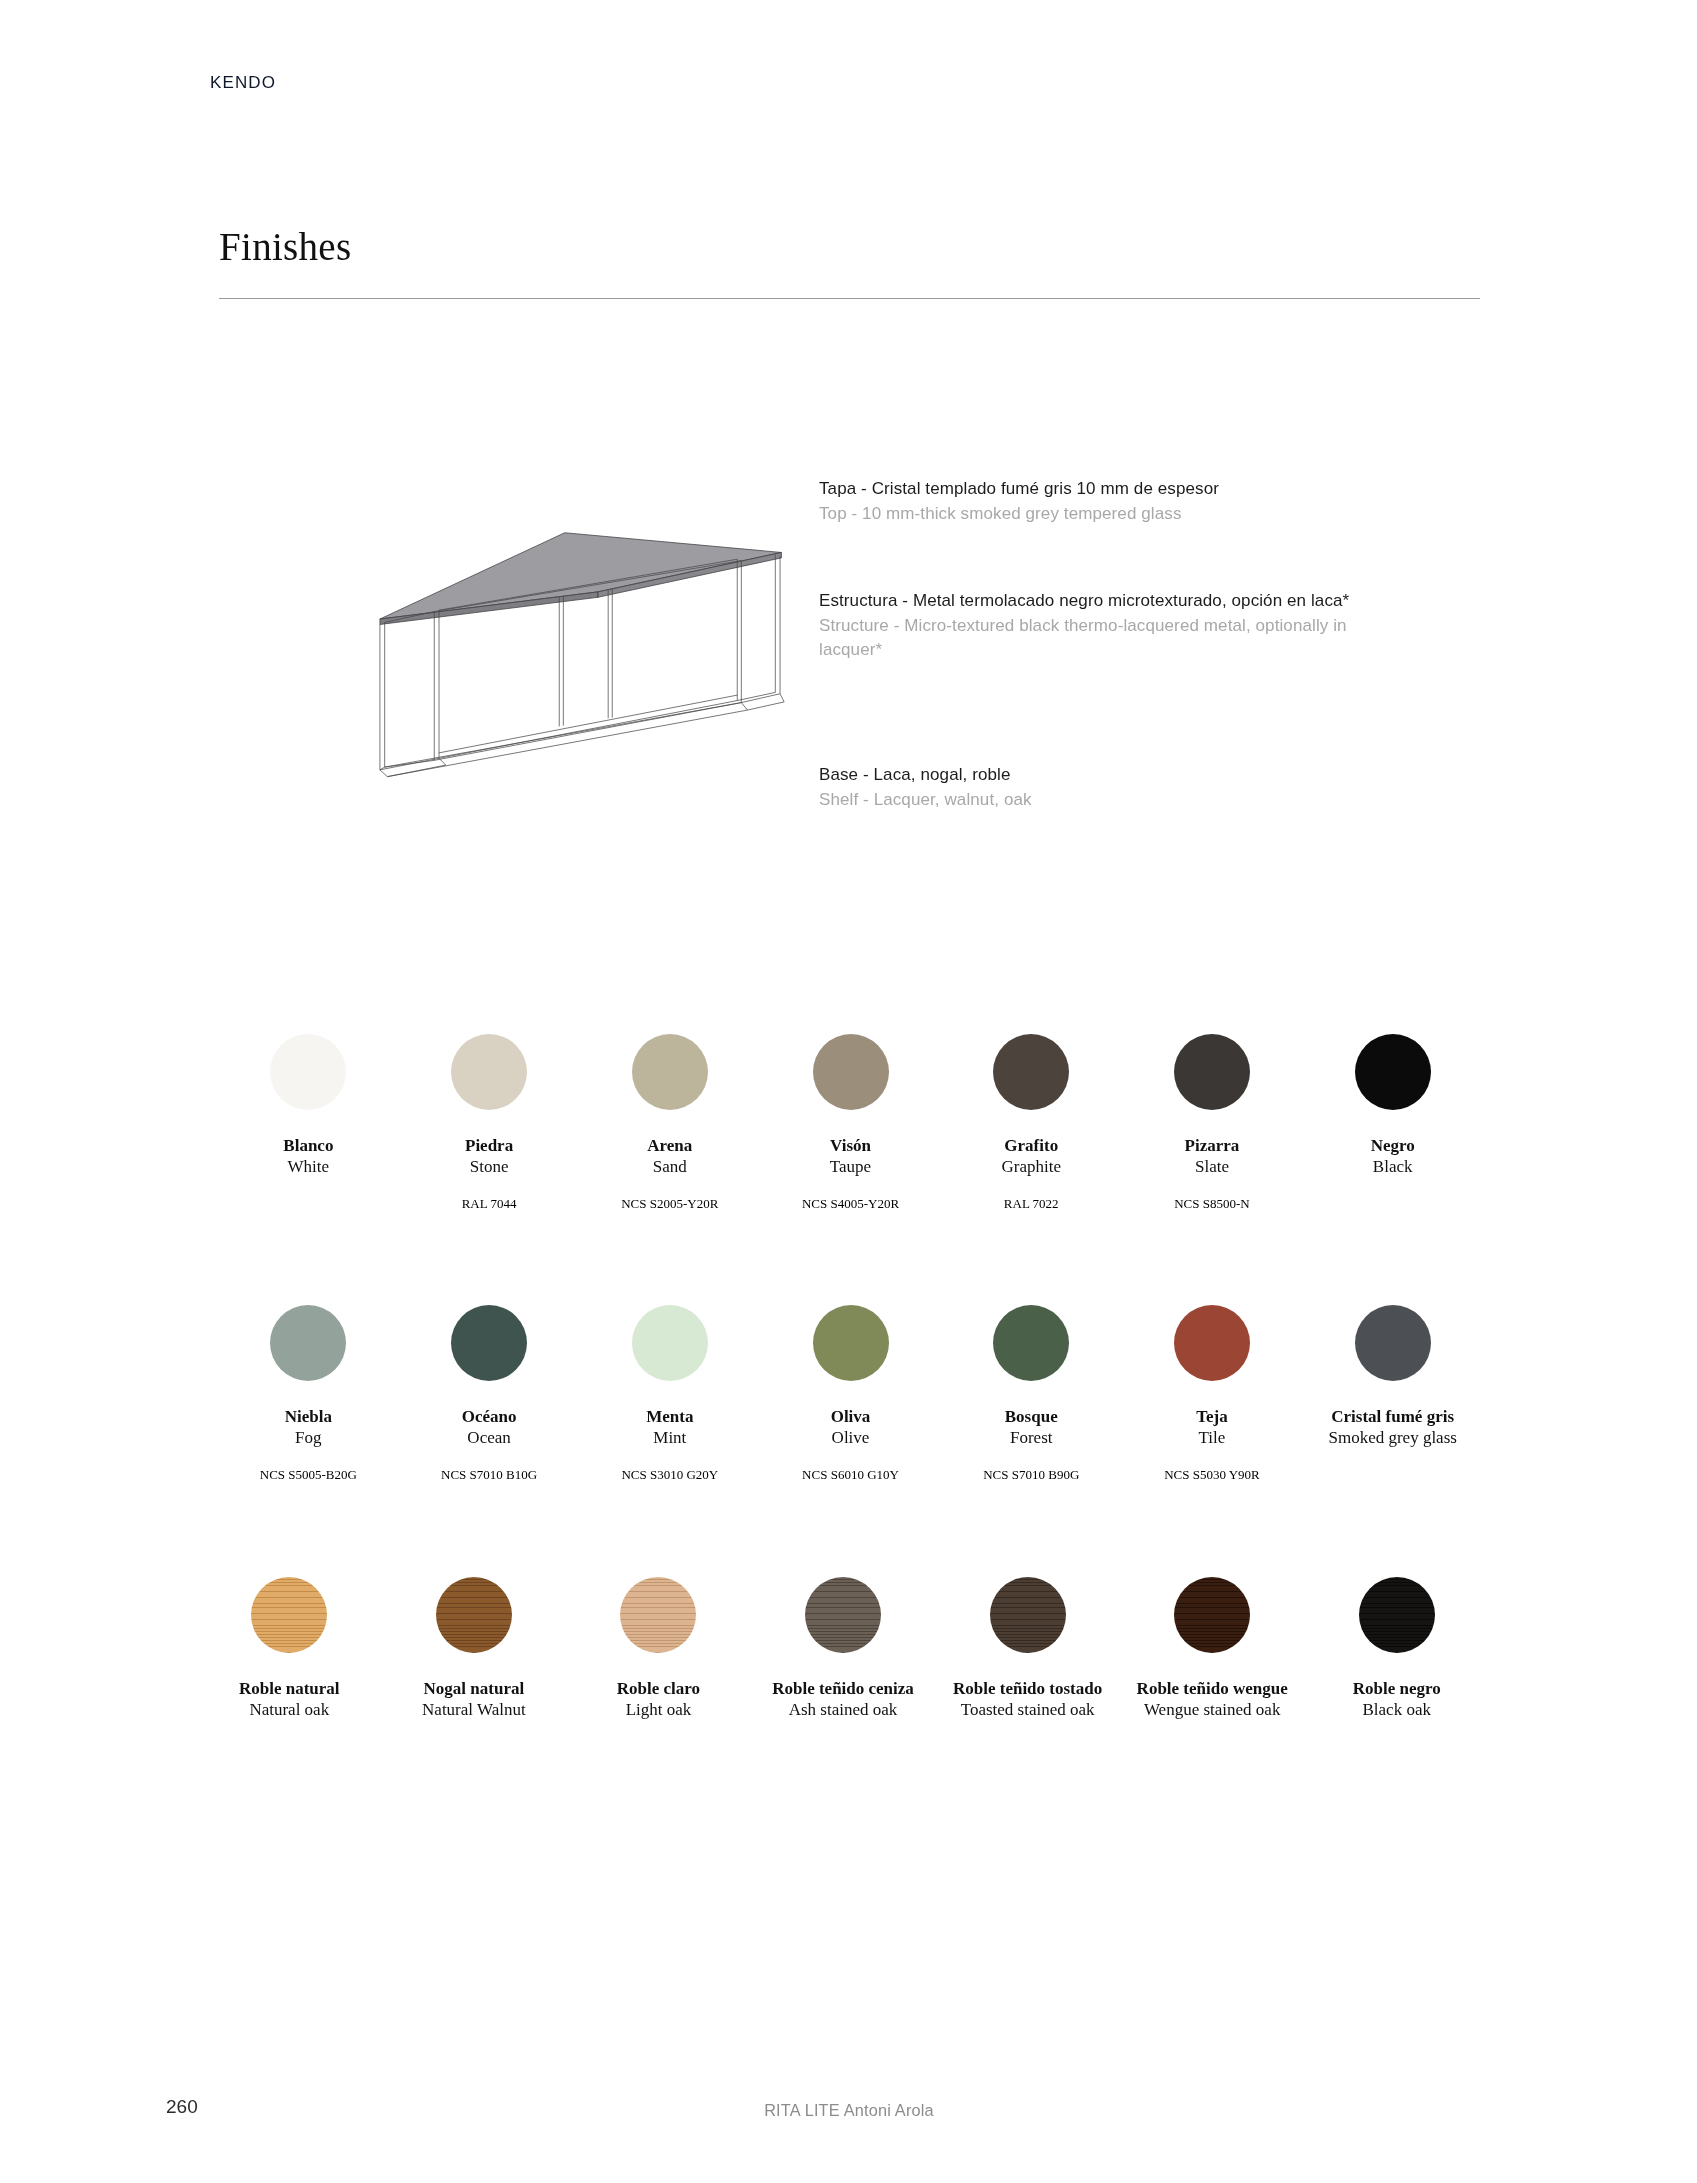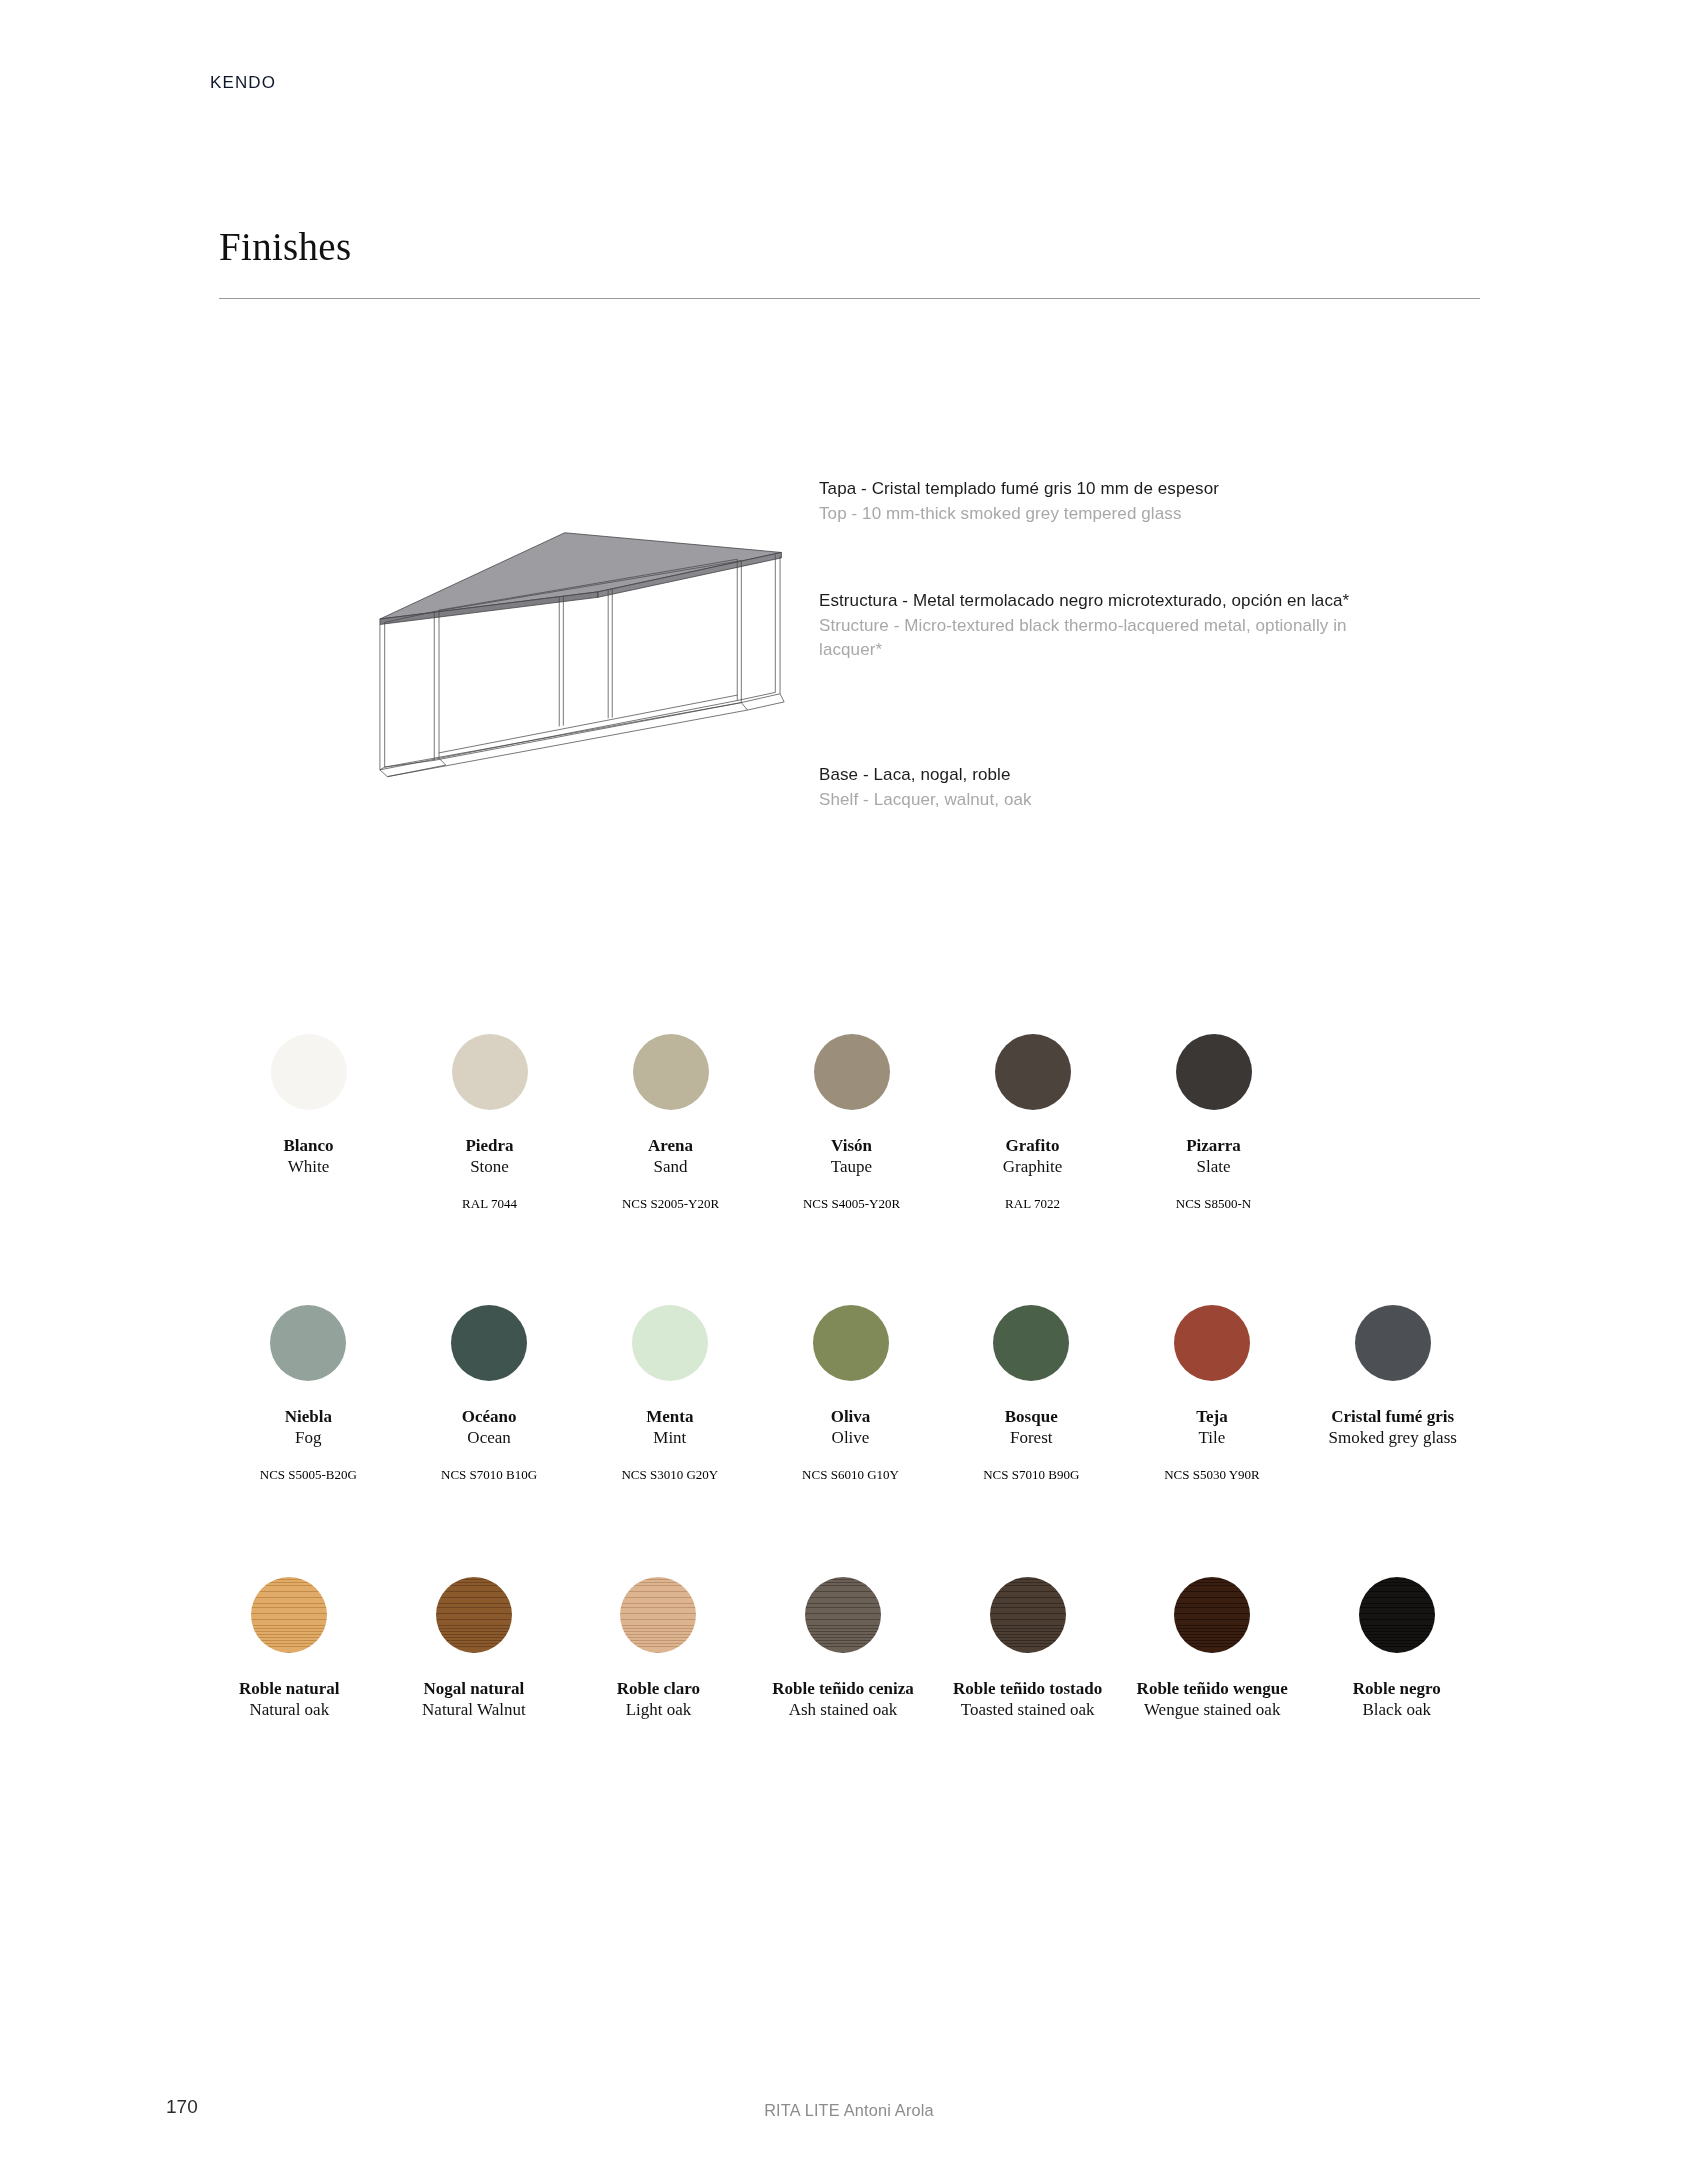--- a/index.html
+++ b/index.html
@@ -285,20 +285,30 @@
     <div class="swatch-cell">
       <div class="chip-wrap">
         <span class="chip" style="background: rgb(58, 55, 52);"></span>
       </div>
       <div class="names">
         <div class="name-es">Pizarra</div>
         <div class="name-en">Slate</div>
       </div>
       <div class="code">NCS S8500-N</div>
     </div>
+    <div class="swatch-cell">
+      <div class="chip-wrap">
+        <span class="chip" style="background: rgb(11, 11, 11);"></span>
+      </div>
+      <div class="names">
+        <div class="name-es">Negro</div>
+        <div class="name-en">Black</div>
+      </div>
+      <div class="code"></div>
+    </div>
   </div>
 <div class="swatch-row" id="row-colour">
     <div class="swatch-cell">
       <div class="chip-wrap">
         <span class="chip" style="background: rgb(147, 163, 156);"></span>
       </div>
       <div class="names">
         <div class="name-es">Niebla</div>
         <div class="name-en">Fog</div>
       </div>
@@ -424,15 +434,15 @@
       <div class="chip-wrap">
         <span class="chip" style="background: repeating-linear-gradient(rgb(22, 20, 18) 0px, rgb(22, 20, 18) 2px, rgb(10, 9, 8) 2px, rgb(10, 9, 8) 2.7px, rgb(22, 20, 18) 2.7px, rgb(22, 20, 18) 5.4px, rgb(10, 9, 8) 5.4px, rgb(10, 9, 8) 6.1px);"></span>
       </div>
       <div class="names">
         <div class="name-es">Roble negro</div>
         <div class="name-en">Black oak</div>
       </div>
     </div>
   </div>
 
-<div class="footer-page">170</div>
+<div class="footer-page">260</div>
 <div class="footer-center">RITA LITE Antoni Arola</div>
 
 
 </body></html>

